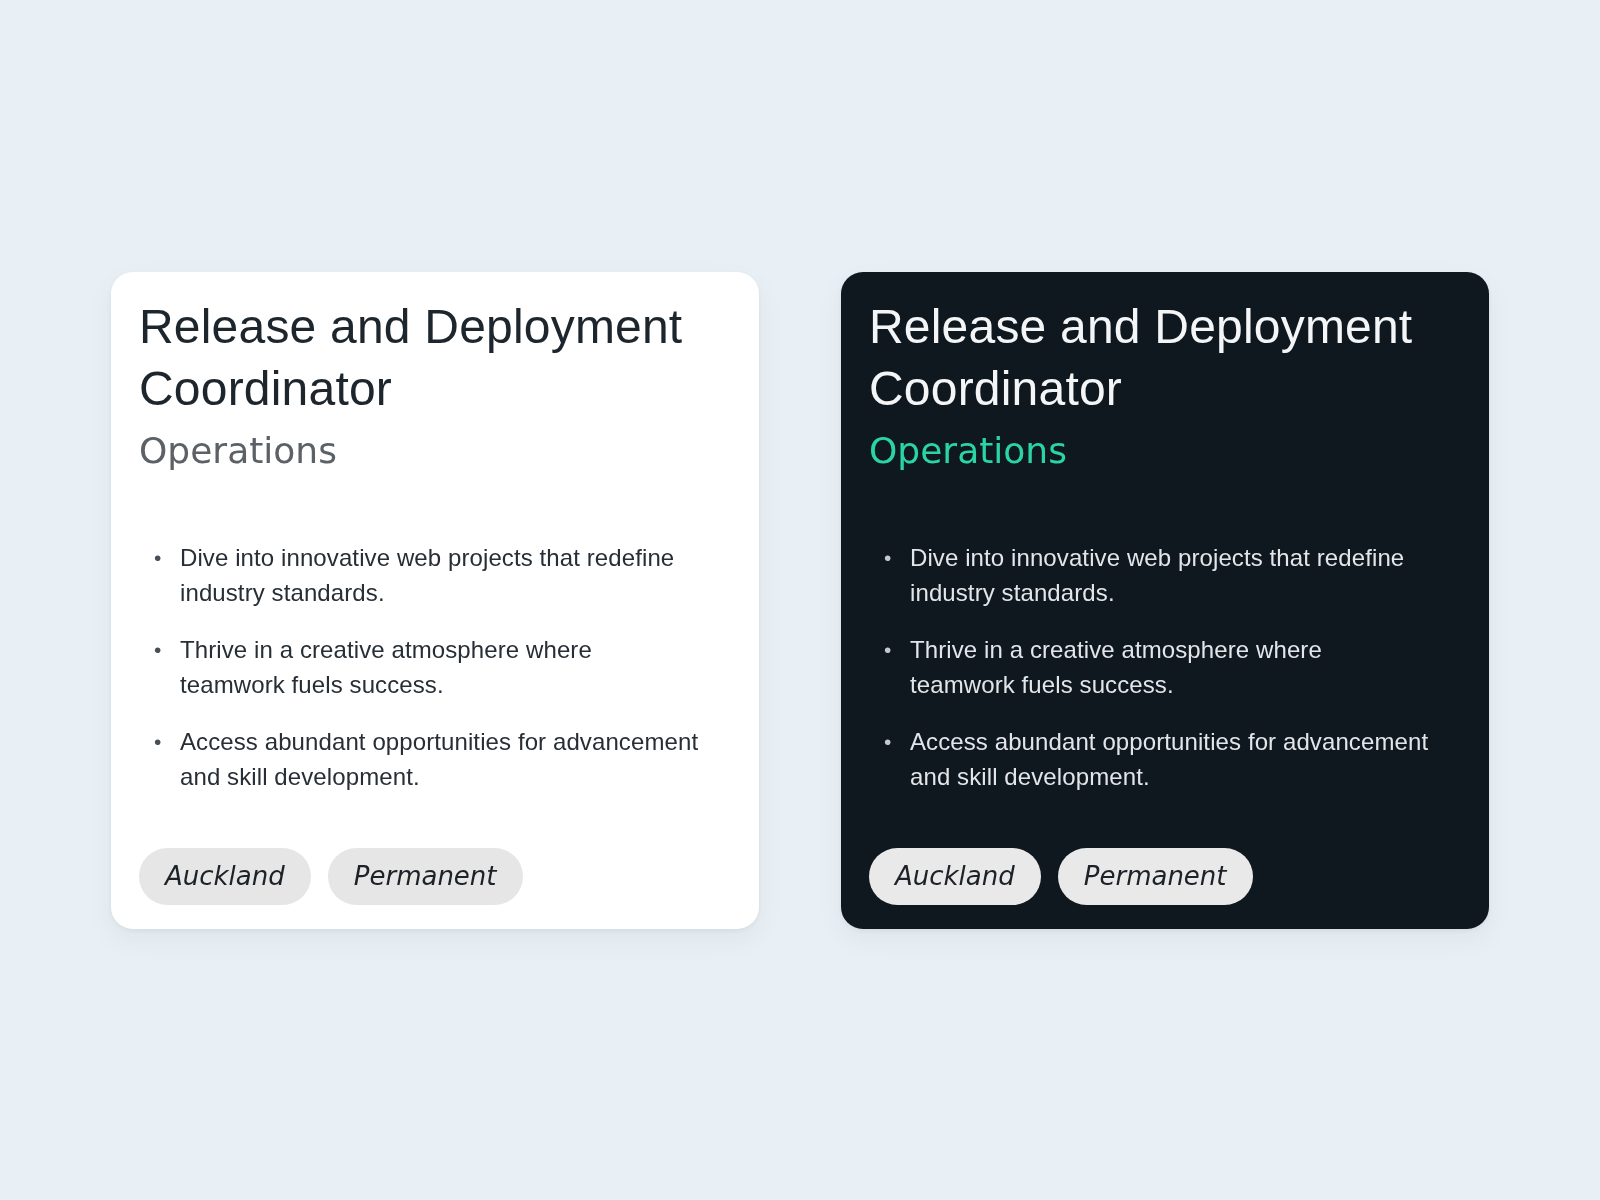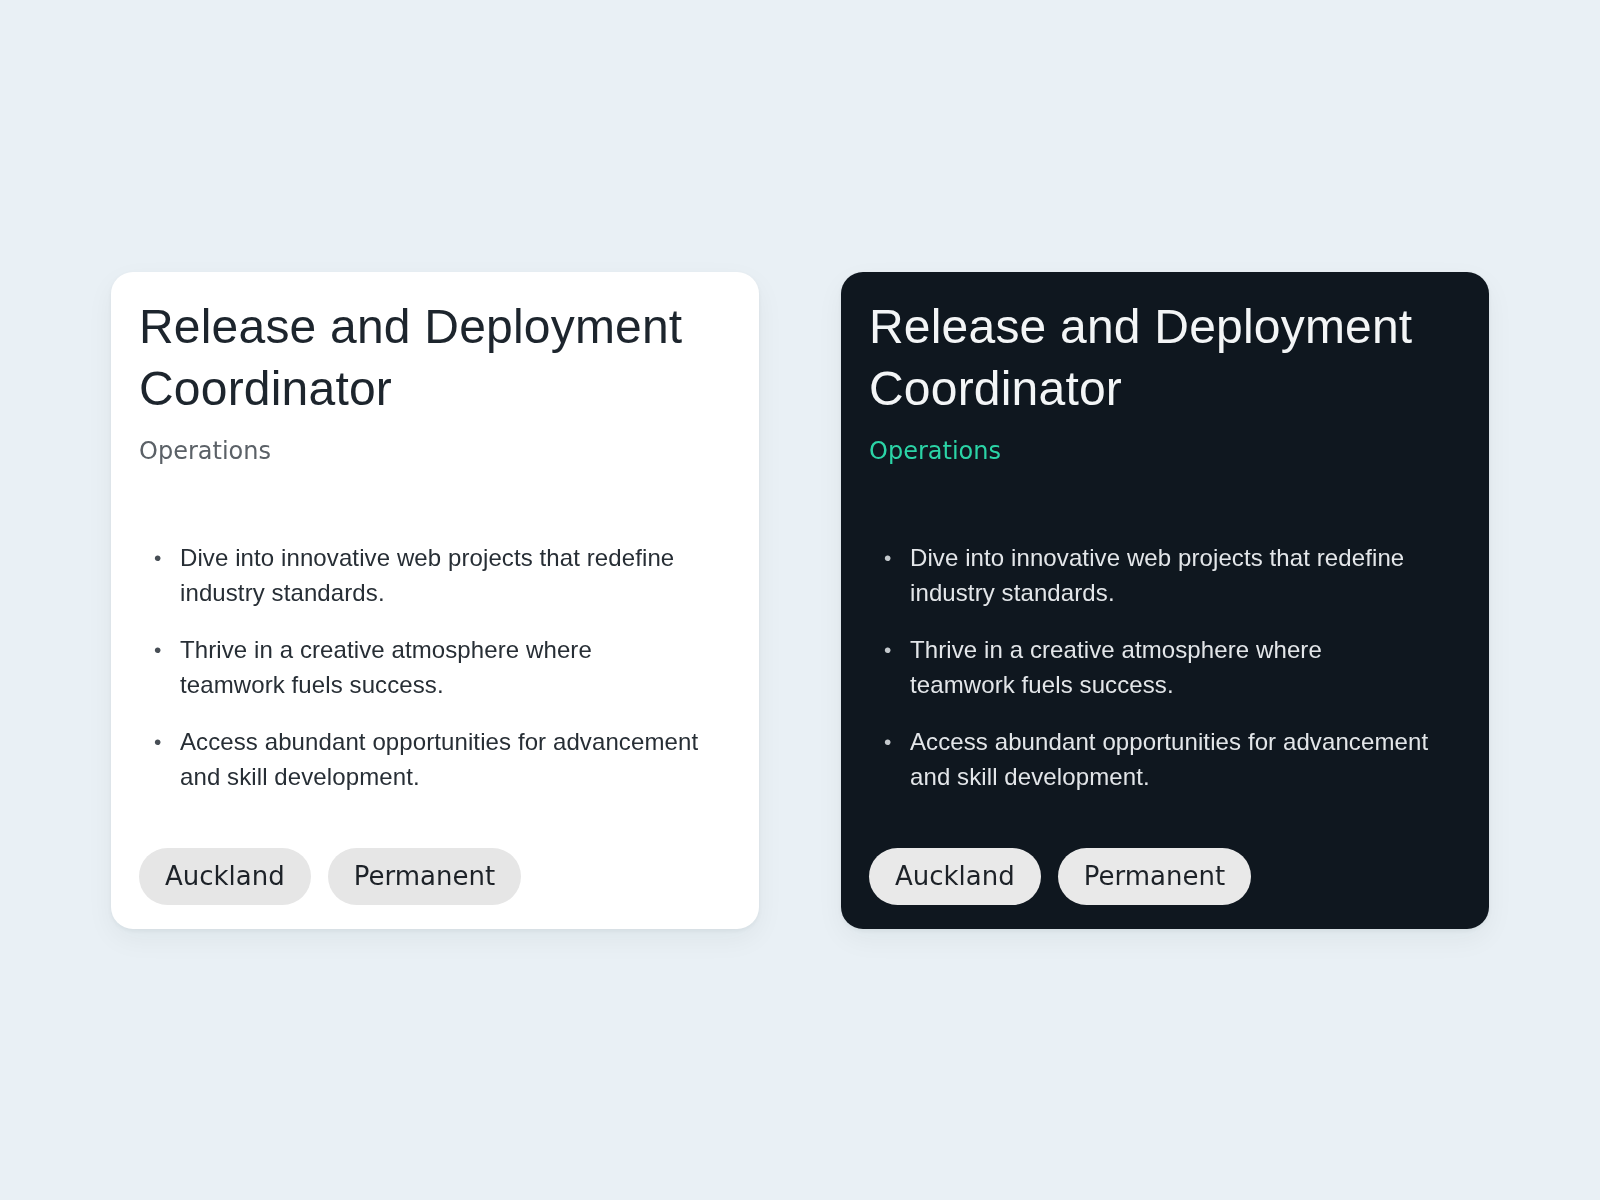--- a/index.html
+++ b/index.html
@@ -34,21 +34,21 @@
     font-weight: 400;
     line-height: 62px;
     letter-spacing: 0.2px;
   }
   .light .job-title { color: #1d252d; }
   .dark  .job-title { color: #f3f5f6; }
 
   .department {
     margin-top: 14px;
     font-family: "DejaVu Sans", sans-serif;
-    font-size: 24px;
+    font-size: 36px;
     font-weight: 400;
     line-height: 34px;
   }
   .light .department { color: #5b6167; }
   .dark  .department { color: #2bd4a6; }
 
   .highlights {
     list-style: none;
     margin-top: 72px;
   }
@@ -83,20 +83,21 @@
     height: 57px;
     display: inline-flex;
     align-items: center;
     padding: 0 26px;
     border-radius: 29px;
     font-family: "DejaVu Sans", sans-serif;
     font-size: 26px;
     line-height: 1;
     color: #1d2228;
     white-space: nowrap;
+    font-style: italic;
   }
   .light .tag { background: #e6e6e6; }
   .dark  .tag { background: #e9e9e9; }
 </style>
 </head>
 <body>
 
 <section class="card light">
   <h1 class="job-title">Release and Deployment Coordinator</h1>
   <div class="department">Operations</div>

